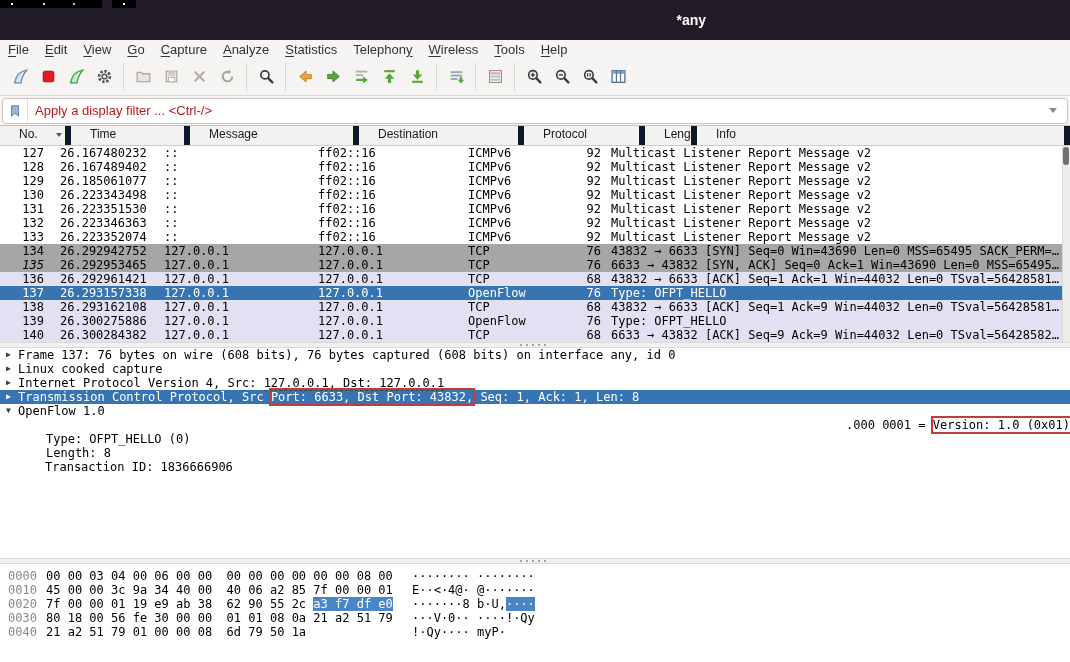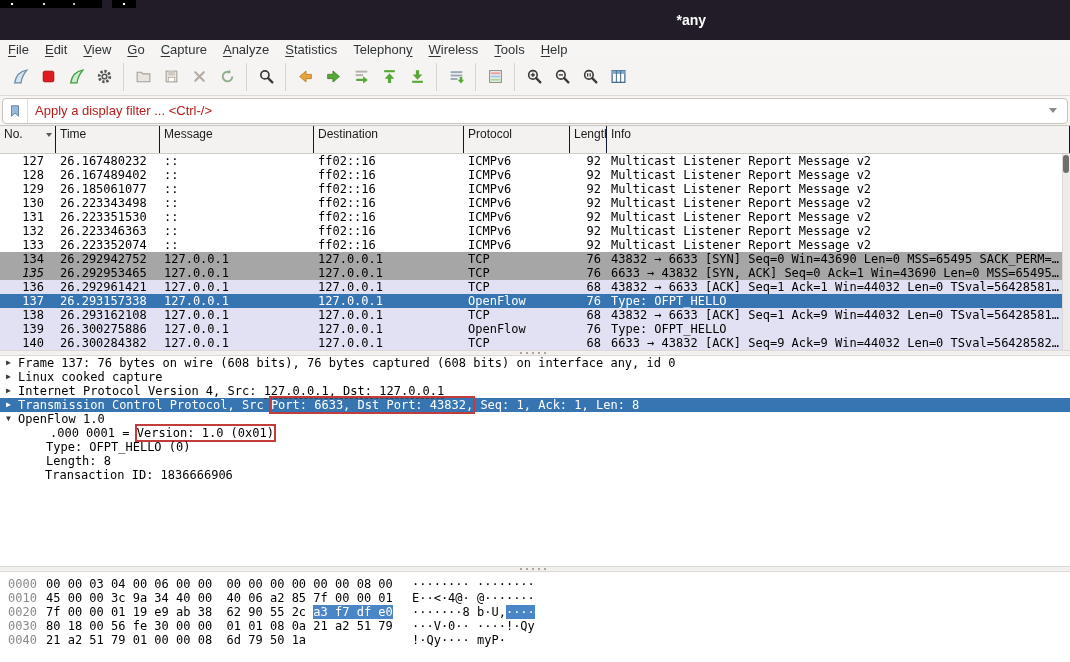--- a/index.html
+++ b/index.html
@@ -32,21 +32,21 @@
   
   .filterbar{flex:0 0 30px;background:#f6f5f4;border-bottom:1px solid #c9c4bf;display:flex;align-items:center;padding:0 2px;box-sizing:border-box;}
   .filter-input{flex:1;height:24px;background:#fff;border:1px solid #c9c4bf;border-radius:4px;display:flex;align-items:center;}
   .fbookmark{padding:0 5px;border-right:1px solid #e2ddd8;display:flex;align-items:center;height:100%;}
   .fbookmark svg{width:14px;height:14px;}
   .fplaceholder{color:#b91c1c;font-size:13px;padding-left:7px;flex:1;white-space:nowrap;overflow:hidden;}
   .fchevron{width:0;height:0;border-left:4px solid transparent;border-right:4px solid transparent;border-top:5px solid #8a8a88;margin-right:10px;}
 
   
   .plist-header{flex:0 0 18px;background:#f3f2f1;border-bottom:1px solid #cfcbc7;display:flex;font-size:12px;color:#1a1a1a;box-sizing:border-box;}
-  .pcol{border-right:1px solid #0f172a;padding:1px 0 12px 4px;box-sizing:border-box;white-space:nowrap;overflow:hidden;position:relative;flex:none;}
+  .pcol{border-right:6px solid #0f172a;padding:1px 0 4px 4px;box-sizing:border-box;white-space:nowrap;overflow:hidden;position:relative;flex:none;margin-left:15px;}
   .sort-arrow{position:absolute;right:3px;top:7px;width:0;height:0;border-left:3.5px solid transparent;border-right:3.5px solid transparent;border-top:4px solid #5a5a5a;}
 
   
   .plist-rows{flex:0 0 196px;position:relative;overflow:hidden;background:#fff;font-family:"DejaVu Sans Mono",monospace;font-size:12px;}
   .prow{display:flex;height:14px;line-height:14px;white-space:nowrap;}
   .prow.gray{background:var(--row_gray,#a6a6a6);}
   .prow.lavender{background:var(--row_lavender,#e2e1f3);}
   .prow.selected{background:var(--selection,#3674b2);color:#fff;}
   .pcell{box-sizing:border-box;padding-left:4px;overflow:hidden;flex:none;}
   .c-no{text-align:right;padding-right:12px;padding-left:0;}
@@ -442,21 +442,21 @@
   <div class="splitter">
       <div class="grip"></div>
     </div>
 
   <div class="details">
       <div class="dline" style="padding-left: 4px;"><span class="darrow">▶</span><span class="dseg">Frame 137: 76 bytes on wire (608 bits), 76 bytes captured (608 bits) on interface any, id 0</span></div>
       <div class="dline" style="padding-left: 4px;"><span class="darrow">▶</span><span class="dseg">Linux cooked capture</span></div>
       <div class="dline" style="padding-left: 4px;"><span class="darrow">▶</span><span class="dseg">Internet Protocol Version 4, Src: </span><span class="dseg useg">127.0.0.1, Dst: 127.0.0.1</span></div>
       <div class="dline dsel" style="padding-left: 4px;"><span class="darrow">▶</span><span class="dseg">Transmission Control Protocol, Src </span><span class="dseg rbox">Port: 6633, Dst Port: 43832,</span><span class="dseg"> Seq: 1, Ack: 1, Len: 8</span></div>
       <div class="dline" style="padding-left: 4px;"><span class="darrow">▼</span><span class="dseg">OpenFlow 1.0</span></div>
-      <div class="dline" style="padding-left: 36px;"><span class="darrow"></span><span class="dseg">.000 0001 = </span><span class="dseg rbox">Version: 1.0 (0x01)</span></div>
+      <div class="dline" style="padding-left: 6px; justify-content: flex-end;"><span class="darrow"></span><span class="dseg">.000 0001 = </span><span class="dseg rbox">Version: 1.0 (0x01)</span></div>
       <div class="dline" style="padding-left: 32px;"><span class="darrow"></span><span class="dseg">Type: OFPT_HELLO (0)</span></div>
       <div class="dline" style="padding-left: 32px;"><span class="darrow"></span><span class="dseg">Length: 8</span></div>
       <div class="dline" style="padding-left: 31px;"><span class="darrow"></span><span class="dseg">Transaction ID: 1836666906</span></div>
     </div>
 
   <div class="splitter">
       <div class="grip"></div>
     </div>
 
   <div class="hexpane">

